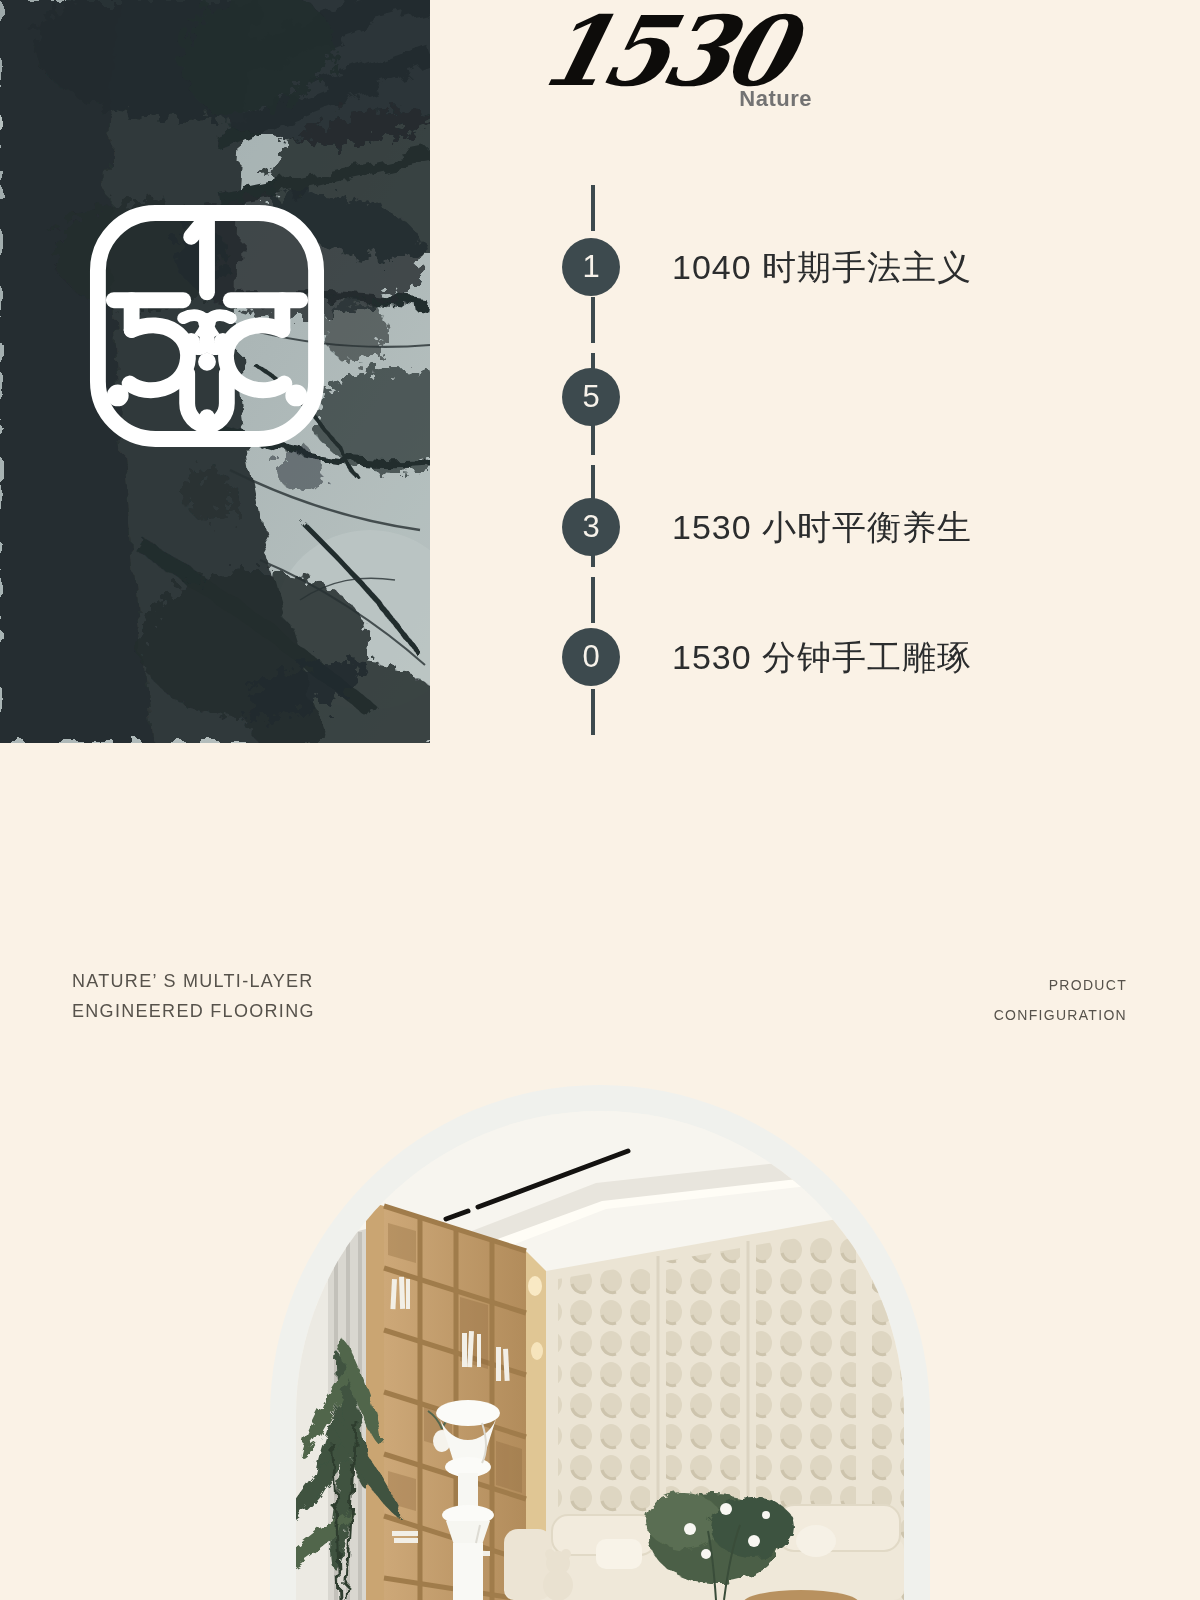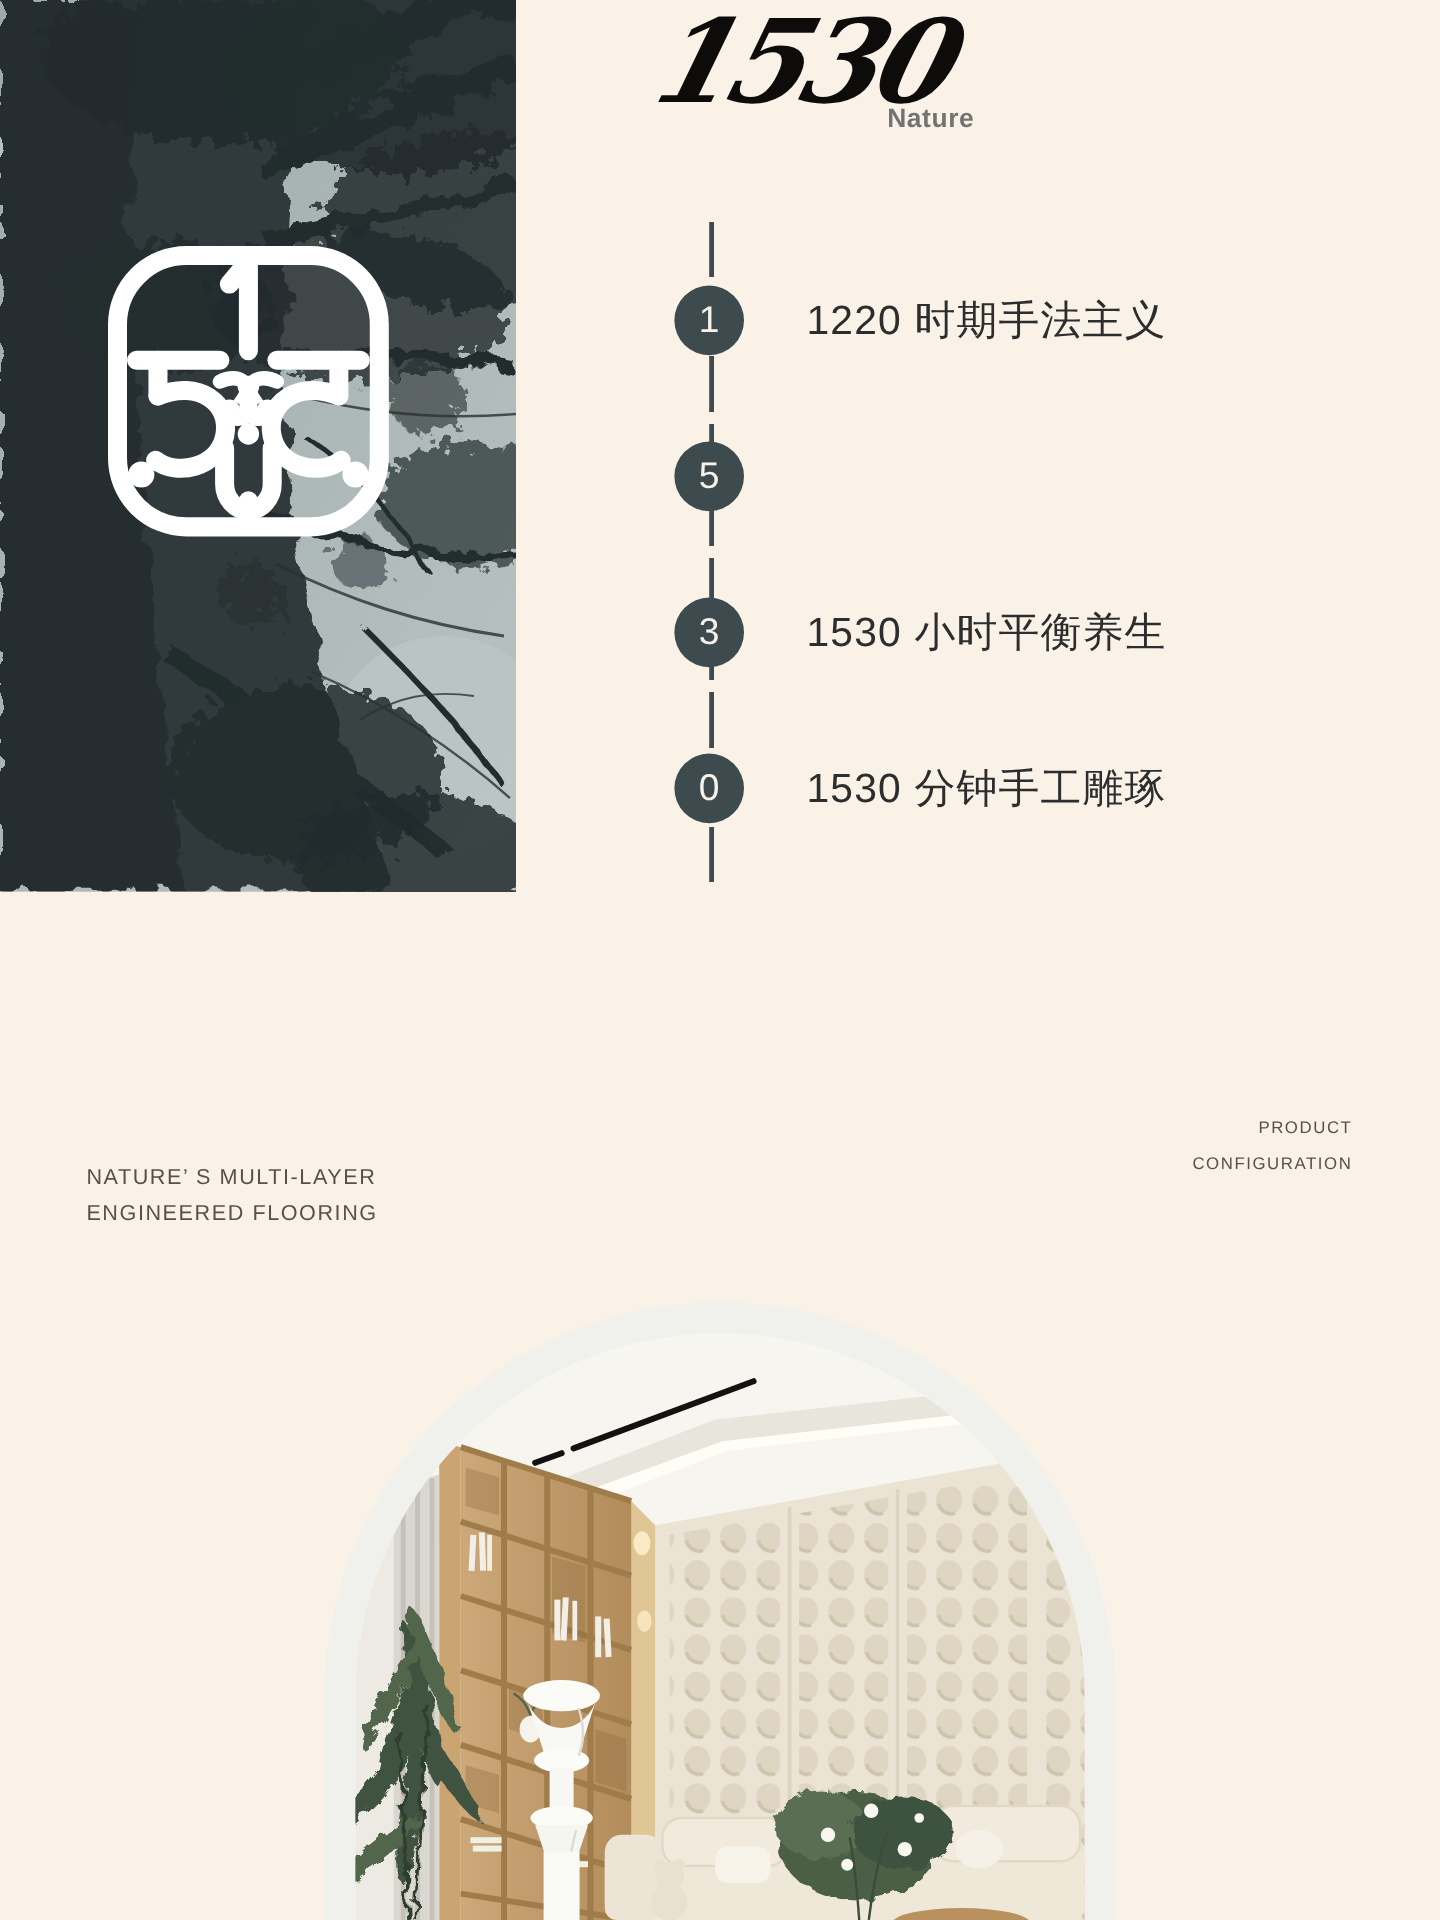--- a/index.html
+++ b/index.html
@@ -41,21 +41,21 @@
     background:#3d4a4e;color:#f7f2ea;font-size:31px;line-height:58px;text-align:center;
     font-family:"Liberation Sans",sans-serif;
   }
   .tl-label{
     position:absolute;left:110px;top:0;line-height:58px;white-space:nowrap;
     font-size:34px;color:#2b2d2e;letter-spacing:1px;
   }
 
   
   .foot-left{left:72px;top:966px;font-size:18px;line-height:30px;letter-spacing:1.3px;color:#56524b;}
-  .foot-right{right:73px;top:924px;text-align:right;font-size:14px;line-height:30px;letter-spacing:1.3px;color:#56524b;}
+  .foot-right{right:73px;top:970px;text-align:right;font-size:14px;line-height:30px;letter-spacing:1.3px;color:#56524b;}
 
   
   .arch{
     left:270px;top:1085px;width:660px;height:515px;
     background:#f0f1ed;border-radius:330px 330px 0 0;
   }
   .arch-inner{
     position:absolute;left:26px;top:26px;width:608px;height:489px;
     border-radius:304px 304px 0 0;overflow:hidden;background:#f6f4ee;
   }
@@ -165,21 +165,21 @@
 <div class="abs brand">
   <div class="brand-script">1530</div>
   <div class="brand-sub">Nature</div>
 </div>
 
 <div class="abs timeline">
   <div class="tl-line"></div>
 
   <div class="tl-item" style="top:238px">
     <div class="tl-circle">1</div>
-    <div class="tl-label">1220 时期手法主义</div>
+    <div class="tl-label">1040 时期手法主义</div>
   </div>
   <div class="tl-item" style="top:368px">
     <div class="tl-circle">5</div>
   </div>
   <div class="tl-item" style="top:498px">
     <div class="tl-circle">3</div>
     <div class="tl-label">1530 小时平衡养生</div>
   </div>
   <div class="tl-item" style="top:628px">
     <div class="tl-circle">0</div>

